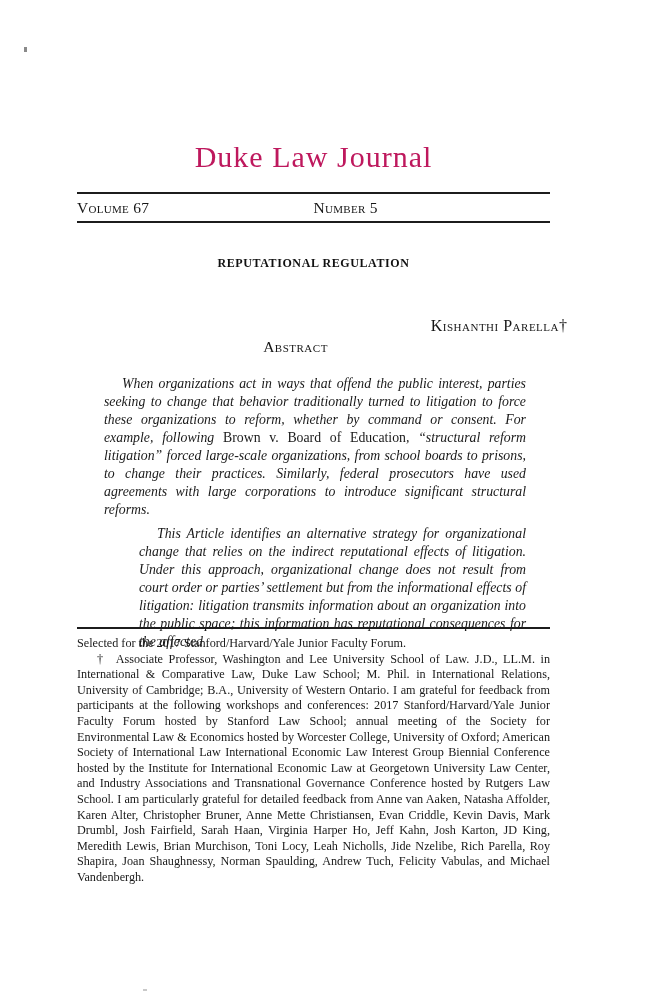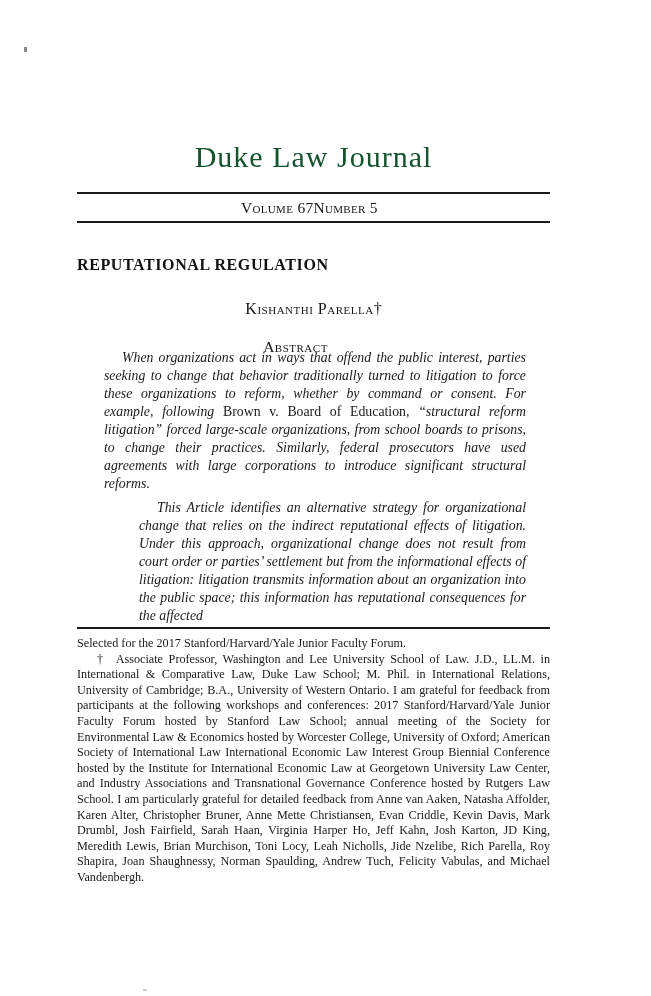--- a/index.html
+++ b/index.html
@@ -12,60 +12,60 @@
     font-family: "Liberation Serif", "DejaVu Serif", serif;
     color: #1a1a1a;
     -webkit-font-smoothing: antialiased;
   }
 
   
   .journal-title {
     position: absolute; top: 140px; left: 77px; width: 473px;
     margin: 0; text-align: center;
     font-size: 30px; font-weight: 400; letter-spacing: 1px;
-    color: #14532d; white-space: nowrap;
+    color: #be185d; white-space: nowrap;
   }
   .rule {
     position: absolute; left: 77px; width: 473px; height: 2px;
     background: #1c1c1c;
   }
   .rule-top { top: 192px; }
   .rule-bottom { top: 221px; }
   .masthead-row {
     position: absolute; top: 199px; left: 77px; width: 473px;
     display: flex; align-items: baseline;
     font-size: 15.5px; font-variant: small-caps; letter-spacing: 0.3px;
     color: #161616;
   }
-  .m-left  { flex: 1; text-align: right; }
+  .m-left  { flex: 1; text-align: left; }
   .m-center{ flex: 1.3; text-align: center; }
   .m-right { flex: 1; text-align: left; }
 
   
   .article-title {
     position: absolute; top: 256px; left: 77px; width: 473px;
-    margin: 0; text-align: left;
-    font-size: 16px; font-weight: 700; letter-spacing: 0.6px;
+    margin: 0; text-align: center;
+    font-size: 12px; font-weight: 700; letter-spacing: 0.6px;
     color: #111; white-space: nowrap;
   }
   .author-line {
     position: absolute; top: 300px; left: 77px; width: 473px;
-    margin: 0; text-align: center; font-size: 16px; color: #161616;
+    margin: 17px; text-align: right; font-size: 16px; color: #161616;
   }
   .author-name { font-variant: small-caps; letter-spacing: 0.5px; }
   .abstract-heading {
     position: absolute; top: 338px; left: 59px; width: 473px;
     margin: 0; text-align: center;
     font-size: 15.5px; font-weight: 400;
     font-variant: small-caps; letter-spacing: 0.5px; color: #161616;
   }
 
   
   .abstract {
-    position: absolute; top: 349px; left: 104px; width: 422px;
+    position: absolute; top: 375px; left: 104px; width: 422px;
     font-style: italic; font-size: 13.8px; line-height: 18px;
     text-align: justify; color: #191919;
   }
   .abs-para { margin: 0; text-indent: 18px; }
   .abs-para + .abs-para { margin-top: 6px; margin-left: 35px; }
   .case-name { font-style: normal; }
 
   
   .fn-rule {
     position: absolute; top: 627px; left: 77px; width: 473px; height: 2px;

